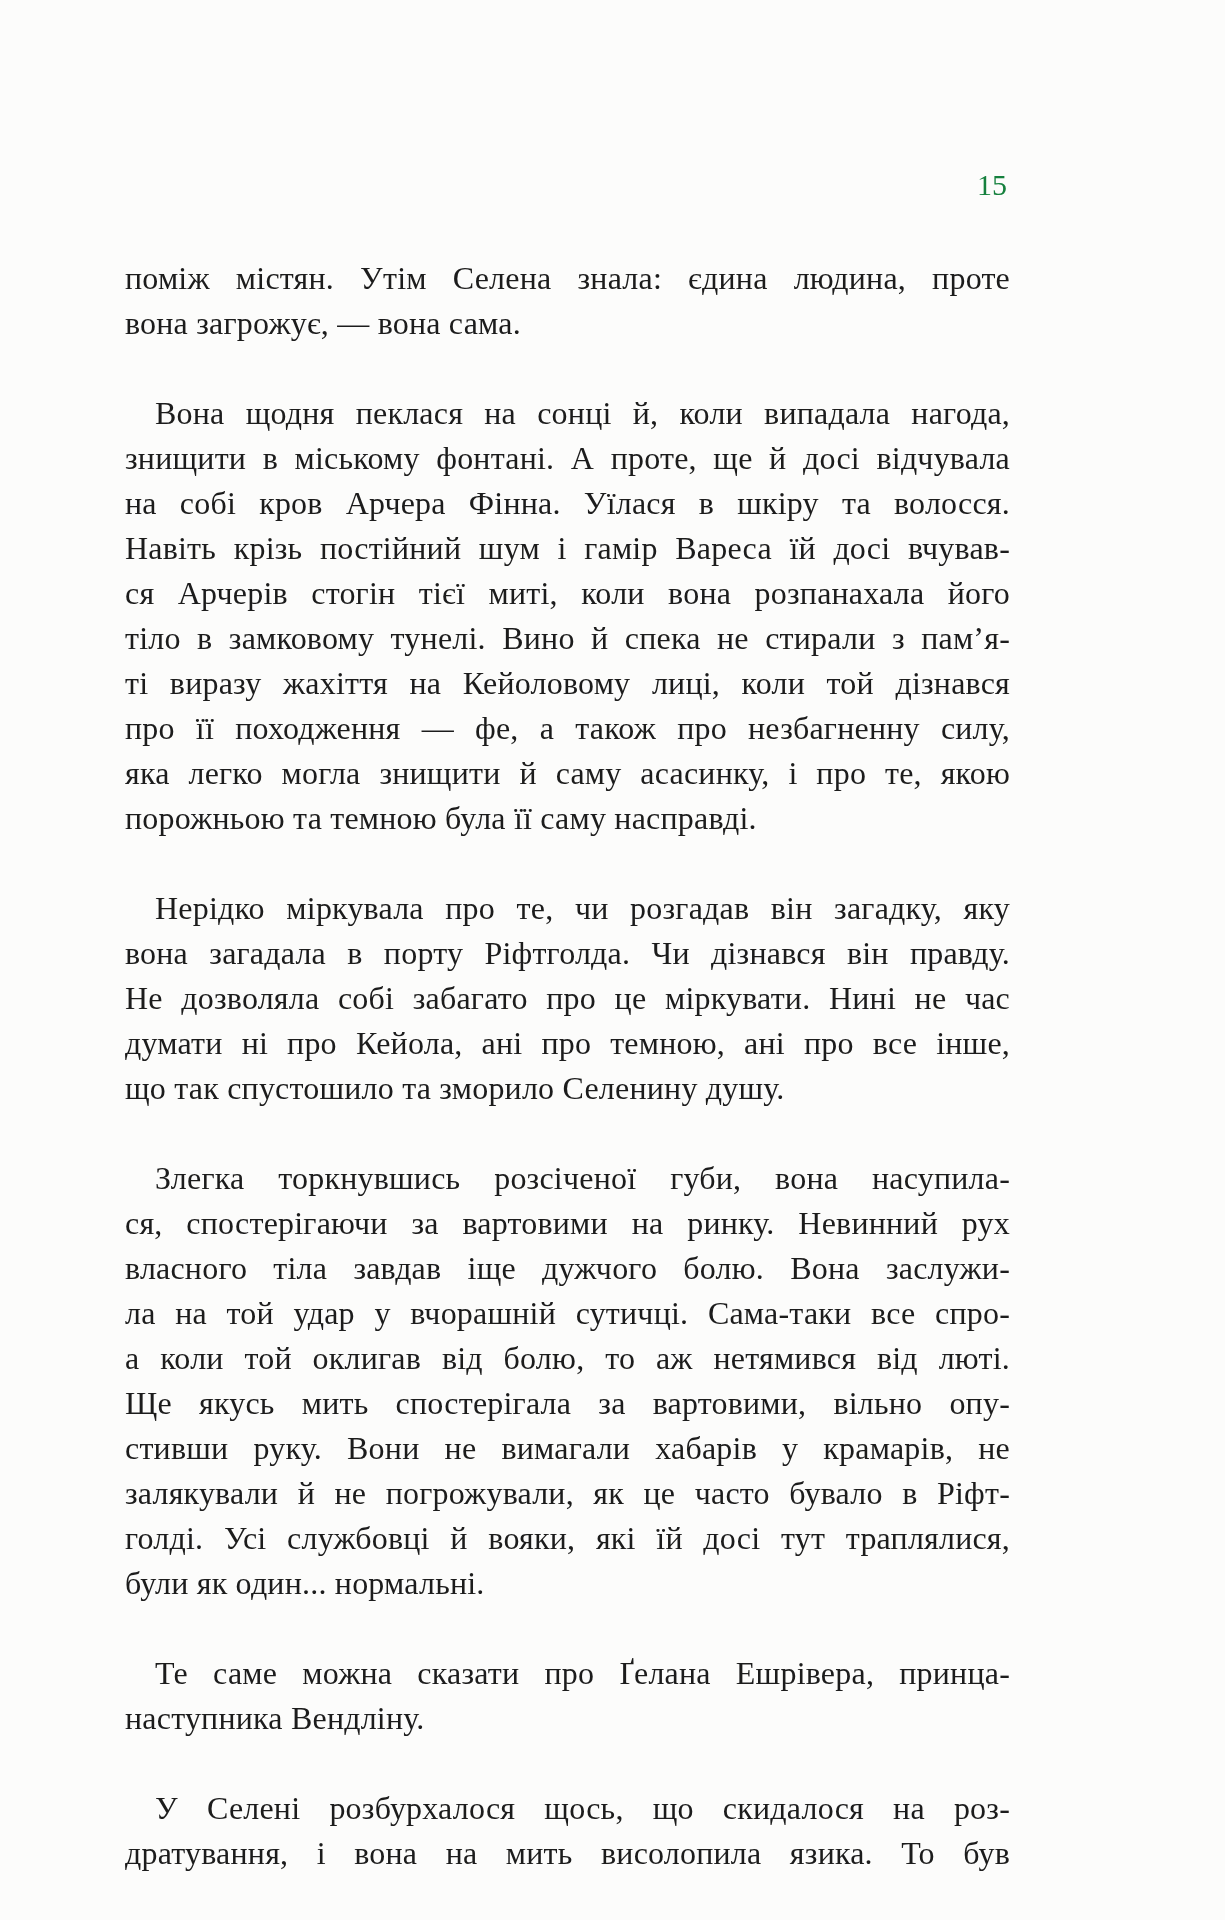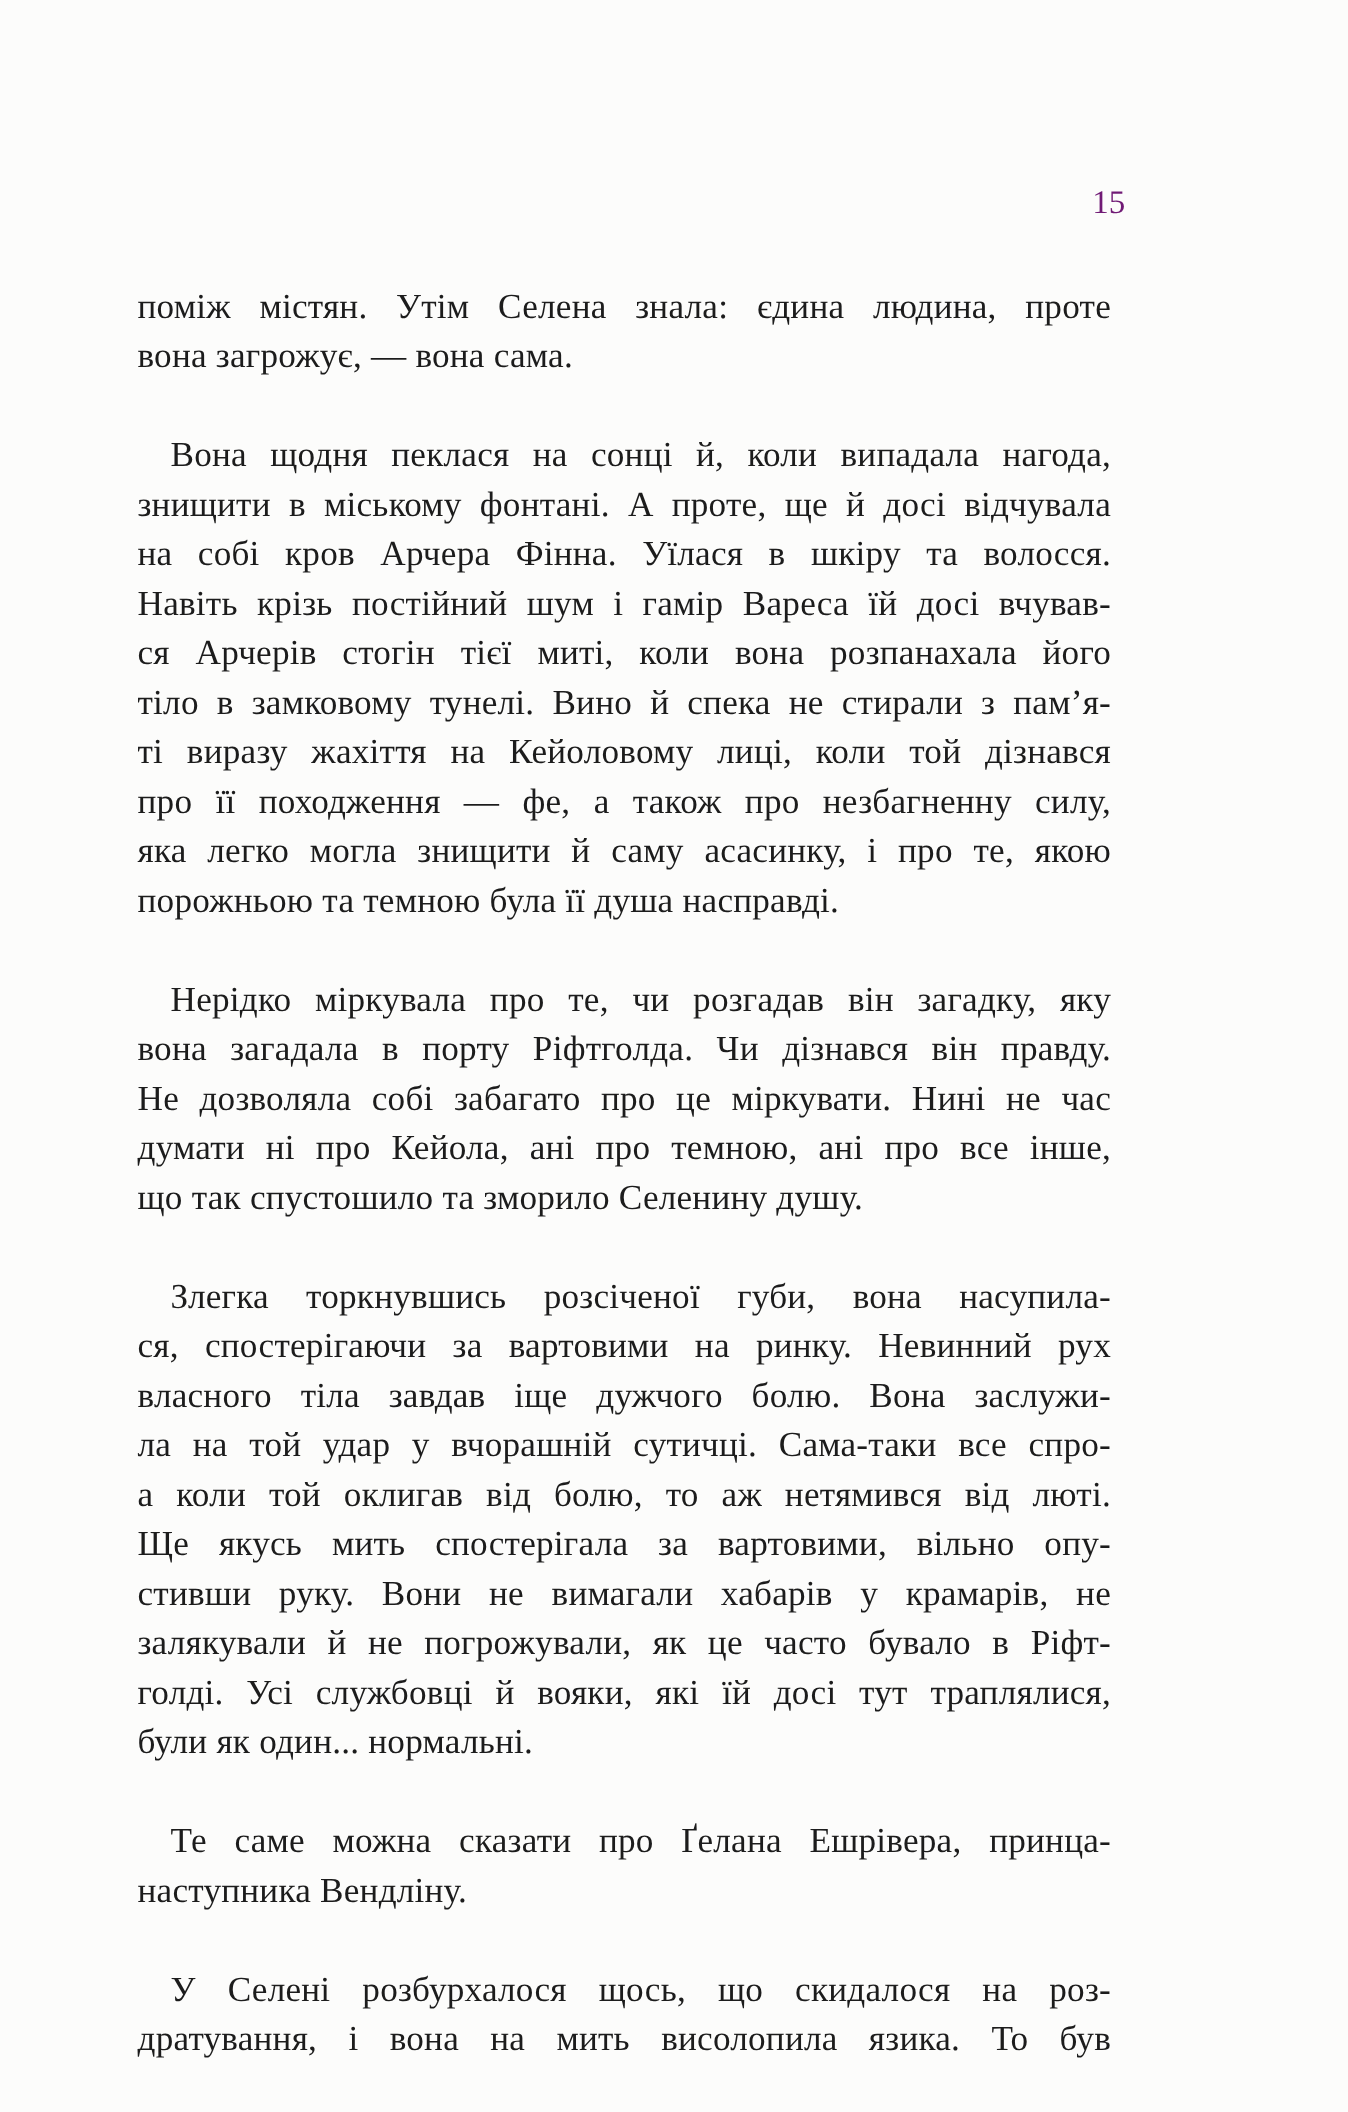--- a/index.html
+++ b/index.html
@@ -12,26 +12,26 @@
     width: 1225px;
     height: 1920px;
     background: #fcfcfb;
     font-family: "Liberation Serif", "DejaVu Serif", serif;
     color: #1c1c1c;
     overflow: hidden;
   }
   .page-number {
     position: absolute;
     top: 168px;
-    left: 138px;
+    left: 122px;
     width: 885px;
     text-align: right;
     font-size: 30px;
     line-height: 34px;
-    color: #701a75;
+    color: #15803d;
   }
   .text-block {
     position: absolute;
     top: 256px;
     left: 125px;
     width: 885px;
     font-size: 32px;
   }
   .line {
     height: 45px;
@@ -60,21 +60,21 @@
       <div class="line plain">вона загрожує, — вона сама.</div>
       <div class="line indent">Вона щодня пеклася на сонці й, коли випадала нагода,</div>
       <div class="line">знищити в міському фонтані. А проте, ще й досі відчувала</div>
       <div class="line">на собі кров Арчера Фінна. Уїлася в шкіру та волосся.</div>
       <div class="line">Навіть крізь постійний шум і гамір Вареса їй досі вчував-</div>
       <div class="line">ся Арчерів стогін тієї миті, коли вона розпанахала його</div>
       <div class="line">тіло в замковому тунелі. Вино й спека не стирали з пам’я-</div>
       <div class="line">ті виразу жахіття на Кейоловому лиці, коли той дізнався</div>
       <div class="line">про її походження — фе, а також про незбагненну силу,</div>
       <div class="line">яка легко могла знищити й саму асасинку, і про те, якою</div>
-      <div class="line plain">порожньою та темною була її душа насправді.</div>
+      <div class="line plain">порожньою та темною була її саму насправді.</div>
       <div class="line indent">Нерідко міркувала про те, чи розгадав він загадку, яку</div>
       <div class="line">вона загадала в порту Ріфтголда. Чи дізнався він правду.</div>
       <div class="line">Не дозволяла собі забагато про це міркувати. Нині не час</div>
       <div class="line">думати ні про Кейола, ані про темною, ані про все інше,</div>
       <div class="line plain">що так спустошило та зморило Селенину душу.</div>
       <div class="line indent">Злегка торкнувшись розсіченої губи, вона насупила-</div>
       <div class="line">ся, спостерігаючи за вартовими на ринку. Невинний рух</div>
       <div class="line">власного тіла завдав іще дужчого болю. Вона заслужи-</div>
       <div class="line">ла на той удар у вчорашній сутичці. Сама-таки все спро-</div>
       <div class="line">а коли той оклигав від болю, то аж нетямився від люті.</div>

